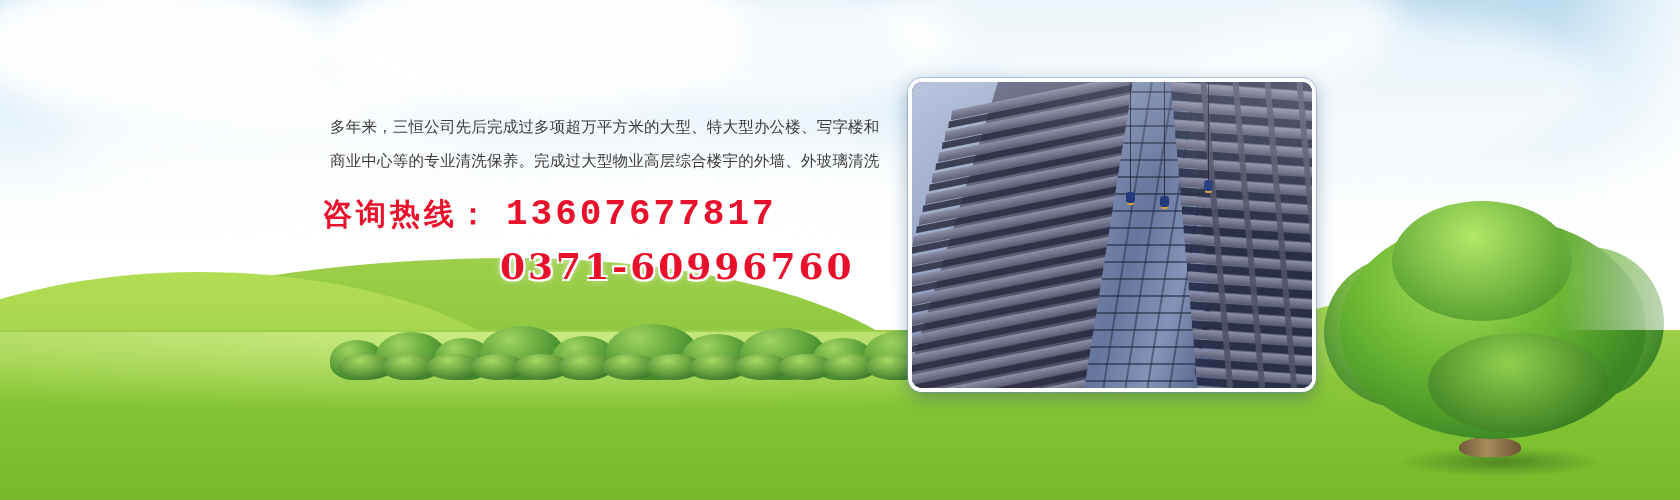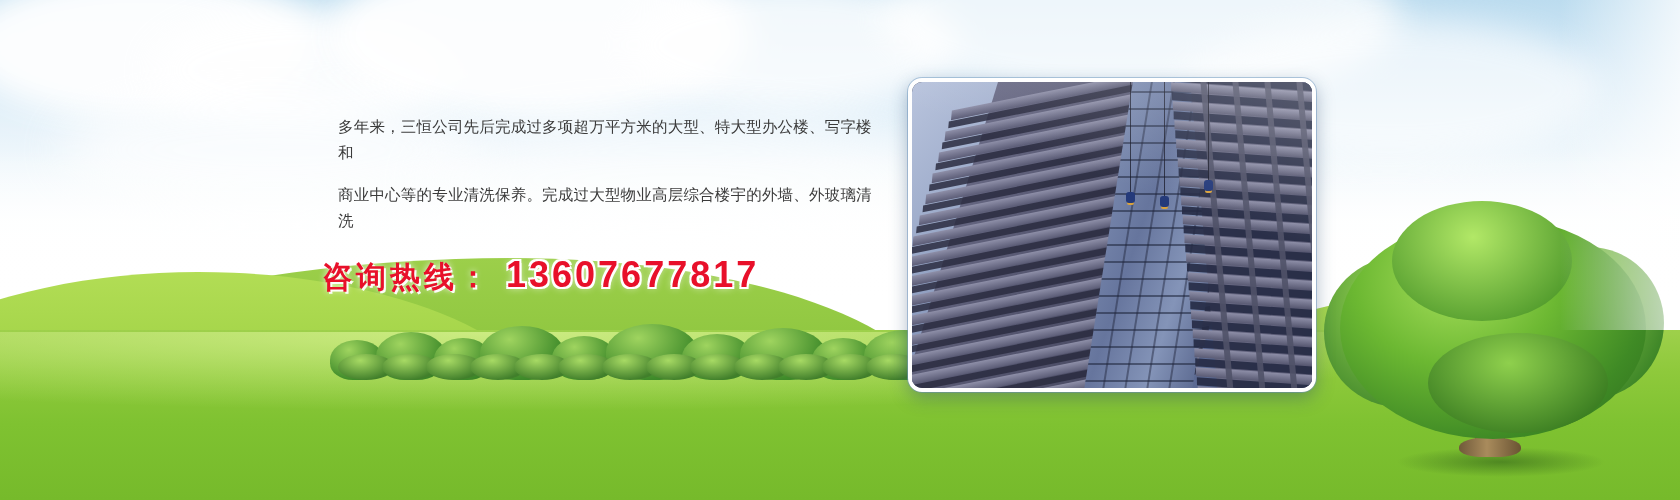--- a/index.html
+++ b/index.html
@@ -88,29 +88,29 @@
     font-family:"DejaVu Sans","Liberation Sans",sans-serif;
     font-size:27px;font-weight:bold;color:#ffffff;letter-spacing:1px;
     white-space:nowrap;line-height:1.1;
     text-shadow:0 1px 0 rgba(0,0,0,.15);
   }
   .para{
     margin-top:18px;width:570px;
     font-family:"DejaVu Sans","Liberation Sans",sans-serif;
     font-size:15.5px;color:#3b3b3b;line-height:26px;letter-spacing:.2px;
   }
-  .para p{margin:16px;}
+  .para p{margin:8px;}
   .hotline{margin-top:20px;white-space:nowrap;}
   .hot-label{
     font-family:Liberation Sans, sans-serif;
     font-size:30px;font-weight:bold;color:#e8102a;letter-spacing:4px;
     text-shadow:2px 2px 0 rgba(255,255,255,.95),0 0 6px rgba(255,255,255,.9);
   }
   .hot-num{
-    font-family:Liberation Sans, sans-serif;
+    font-family:Liberation Mono, monospace;
     font-size:36px;font-weight:bold;color:#e8102a;letter-spacing:3px;
     margin-left:14px;
     text-shadow:2px 2px 0 #ffffff,-2px -2px 0 #ffffff,2px -2px 0 #ffffff,-2px 2px 0 #ffffff,0 0 8px rgba(255,255,255,.95);
   }
   .hot-num2{
     margin-top:10px;margin-left:178px;
     font-family:"DejaVu Serif","Liberation Serif",serif;
     font-size:36px;font-weight:bold;color:#e8102a;letter-spacing:3px;
     text-shadow:2px 2px 0 #ffffff,-2px -2px 0 #ffffff,2px -2px 0 #ffffff,-2px 2px 0 #ffffff,0 0 8px rgba(255,255,255,.95);
   }
@@ -333,16 +333,17 @@
 
 
 
     <div class="para">
       <p>多年来，三恒公司先后完成过多项超万平方米的大型、特大型办公楼、写字楼和</p>
       <p>商业中心等的专业清洗保养。完成过大型物业高层综合楼宇的外墙、外玻璃清洗</p>
     </div>
 
     <div class="hotline">
       <span class="hot-label">咨询热线：</span><span class="hot-num">13607677817</span>
+      <div class="hot-num2">0371-60996760</div>
     </div>
 
   </div>
 </div>
 
 </body></html>

